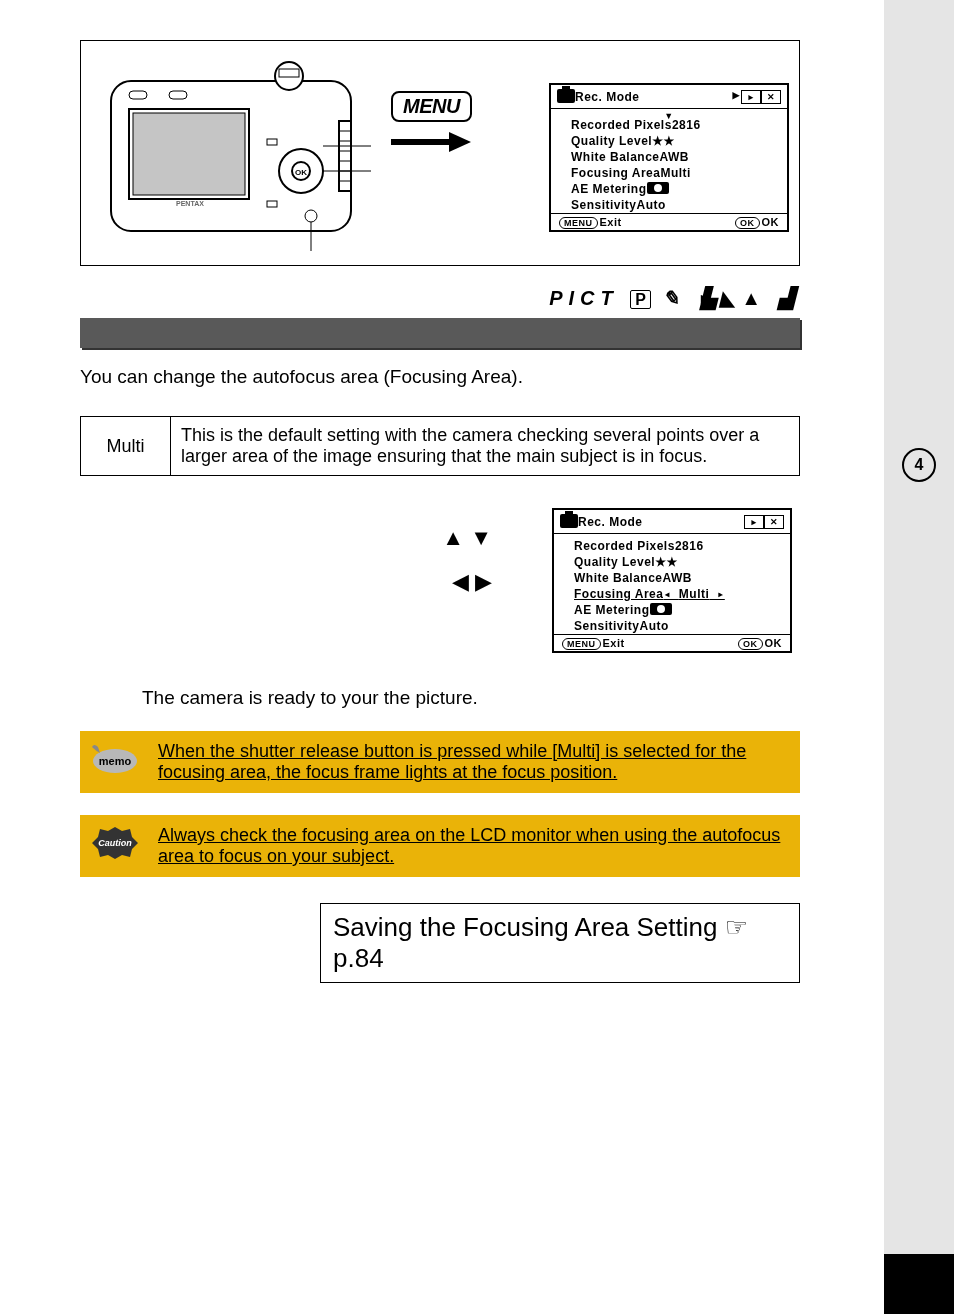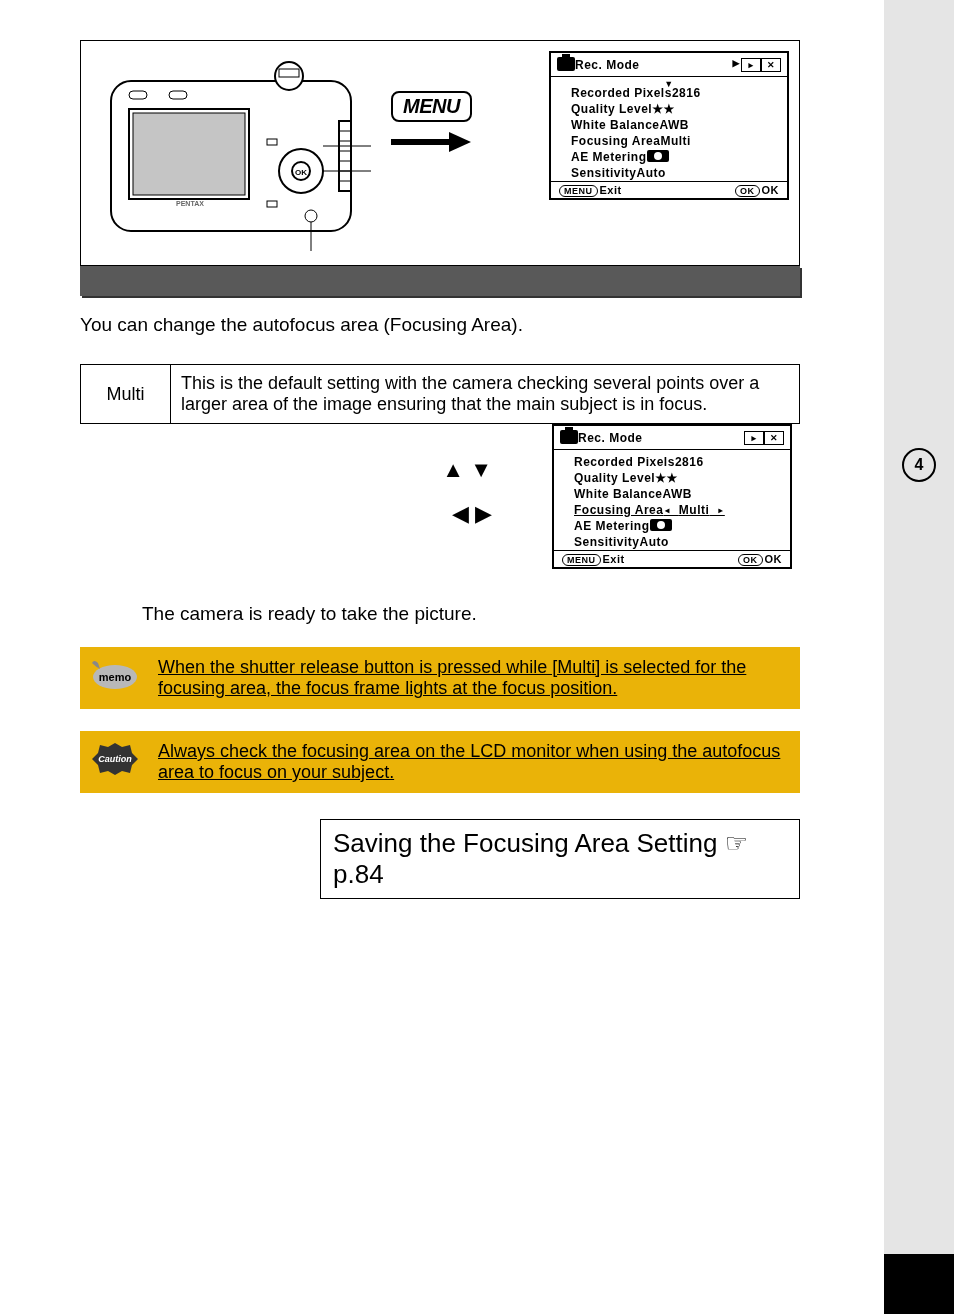--- a/index.html
+++ b/index.html
@@ -70,20 +70,21 @@
     width: 80px;
     height: 20px;
   }
   .lcd-menu {
     border: 2px solid #000;
     width: 240px;
     font-size: 12px;
     font-weight: bold;
     letter-spacing: 0.5px;
     background: #fff;
+    margin-top: 32px;
   }
   .lcd-header {
     border-bottom: 1px solid #000;
     padding: 4px 6px;
     display: flex;
     justify-content: space-between;
     align-items: center;
   }
   .lcd-tabs {
     display: flex;
@@ -326,20 +327,28 @@
             <span>Auto</span>
           </div>
       </div>
       <div class="lcd-footer">
         <span><span class="pill">MENU</span><span>Exit</span></span>
         <span><span class="pill">OK</span><span>OK</span></span>
       </div>
     </div>
   </div>
 
+  <div class="mode-icons">
+    <span>PICT</span>
+    <span class="pbox">P</span>
+    <span>✎</span>
+    <span style="letter-spacing:-8px">◗▙</span>
+    <span>◣▲</span>
+    <span>▟</span>
+  </div>
 
   <div class="section-bar"></div>
 
   <p class="intro-text">You can change the autofocus area (Focusing Area).</p>
 
   <table class="focus-options">
     <tbody>
         <tr>
       <td class="opt">Multi</td>
       <td>This is the default setting with the camera checking several points over a larger area of the image ensuring that the main subject is in focus.</td>
@@ -387,21 +396,21 @@
             <span>Auto</span>
           </div>
       </div>
       <div class="lcd-footer">
         <span><span class="pill">MENU</span><span>Exit</span></span>
         <span><span class="pill">OK</span><span>OK</span></span>
       </div>
     </div>
   </div>
 
-  <p class="step-text">The camera is ready to take the picture.</p>
+  <p class="step-text">The camera is ready to your the picture.</p>
 
   <div class="note-row">
     <div class="note-icon">
       <svg viewBox="0 0 50 36">
         <ellipse cx="25" cy="20" rx="22" ry="12" fill="#b8b8b8"></ellipse>
         <text x="25" y="24" text-anchor="middle" font-size="11" font-weight="bold" fill="#000">memo</text>
         <path d="M8 6 Q4 2 2 6 Q6 10 10 12" fill="#888"></path>
       </svg>
     </div>
     <div class="note-text">When the shutter release button is pressed while [Multi] is selected for the focusing area, the focus frame lights at the focus position.</div>

